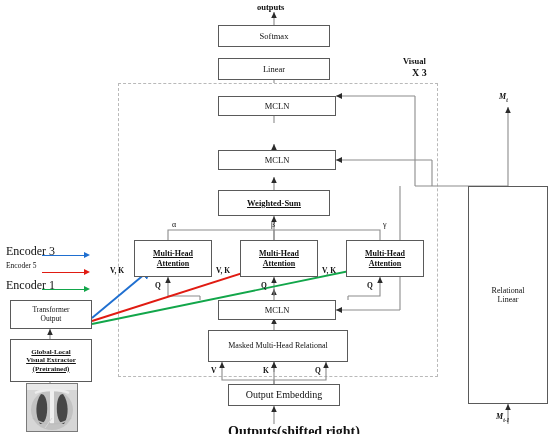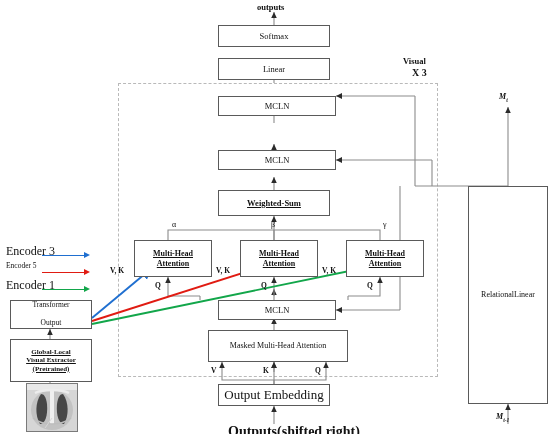--- a/index.html
+++ b/index.html
@@ -139,30 +139,30 @@
 
   <div class="lbl bold" style="left:110px;top:266px;font-size:7.5px;">V, K</div>
   <div class="lbl bold" style="left:216px;top:266px;font-size:7.5px;">V, K</div>
   <div class="lbl bold" style="left:322px;top:266px;font-size:7.5px;">V, K</div>
 
   <div class="lbl bold" style="left:155px;top:281px;font-size:7.5px;">Q</div>
   <div class="lbl bold" style="left:261px;top:281px;font-size:7.5px;">Q</div>
   <div class="lbl bold" style="left:367px;top:281px;font-size:7.5px;">Q</div>
 
   <div class="box" style="left:218px;top:300px;width:118px;height:20px;font-size:8.5px;">MCLN</div>
-  <div class="box" style="left:208px;top:330px;width:140px;height:32px;font-size:8px;">Masked Multi-Head Attention</div>
+  <div class="box" style="left:208px;top:330px;width:140px;height:32px;font-size:8px;">Masked Multi-Head Relational</div>
 
   <div class="lbl bold" style="left:211px;top:366px;font-size:7.5px;">V</div>
   <div class="lbl bold" style="left:263px;top:366px;font-size:7.5px;">K</div>
   <div class="lbl bold" style="left:315px;top:366px;font-size:7.5px;">Q</div>
 
-  <div class="box" style="left:218px;top:384px;width:112px;height:22px;font-size:13px;">Output Embedding</div>
+  <div class="box" style="left:228px;top:384px;width:112px;height:22px;font-size:10px;">Output Embedding</div>
   <div class="lbl bold" style="left:228px;top:424px;font-size:14px;">Outputs(shifted right)</div>
 
-  <div class="box" style="left:10px;top:300px;width:82px;height:29px;flex-direction:column;font-size:7.5px;justify-content:space-between;">
+  <div class="box" style="left:10px;top:300px;width:82px;height:29px;flex-direction:column;font-size:7.5px;">
     <span>Transformer</span>
     <span>Output</span>
   </div>
   <div class="box bold" style="left:10px;top:339px;width:82px;height:43px;flex-direction:column;font-size:7px;">
     <span>Global-Local</span>
     <span>Visual Extractor</span>
     <span>(Pretrained)</span>
   </div>
 
   <div id="xray" style="left:26px;top:383px;width:50px;height:47px;">
@@ -184,21 +184,21 @@
   <div class="legend-arrow" style="left:84px;top:252px;border-left:6px solid #1f6fd0;"></div>
 
   <div class="lbl" style="left:6px;top:261px;font-size:7.5px;">Encoder 5</div>
   <div class="legend-line" style="left:42px;top:272px;width:44px;border-top:1.9px solid #e01b12;"></div>
   <div class="legend-arrow" style="left:84px;top:269px;border-left:6px solid #e01b12;"></div>
 
   <div class="lbl" style="left:6px;top:278px;font-size:12px;">Encoder 1</div>
   <div class="legend-line" style="left:42px;top:289px;width:44px;border-top:1.9px solid #12a64a;"></div>
   <div class="legend-arrow" style="left:84px;top:286px;border-left:6px solid #12a64a;"></div>
 
-  <div class="box" style="left:468px;top:186px;width:80px;height:218px;font-size:8px;">
+  <div class="box" style="left:468px;top:186px;width:80px;height:218px;flex-direction:column;font-size:8px;">
     <span>Relational</span>
     <span>Linear</span>
   </div>
   <div class="lbl ital bold" style="left:499px;top:92px;font-size:8px;">
     <span>M</span><sub style="font-size:5.5px;">t</sub>
   </div>
   <div class="lbl ital bold" style="left:496px;top:412px;font-size:8px;">
     <span>M</span><sub style="font-size:5.5px;">t-1</sub>
   </div>
 

